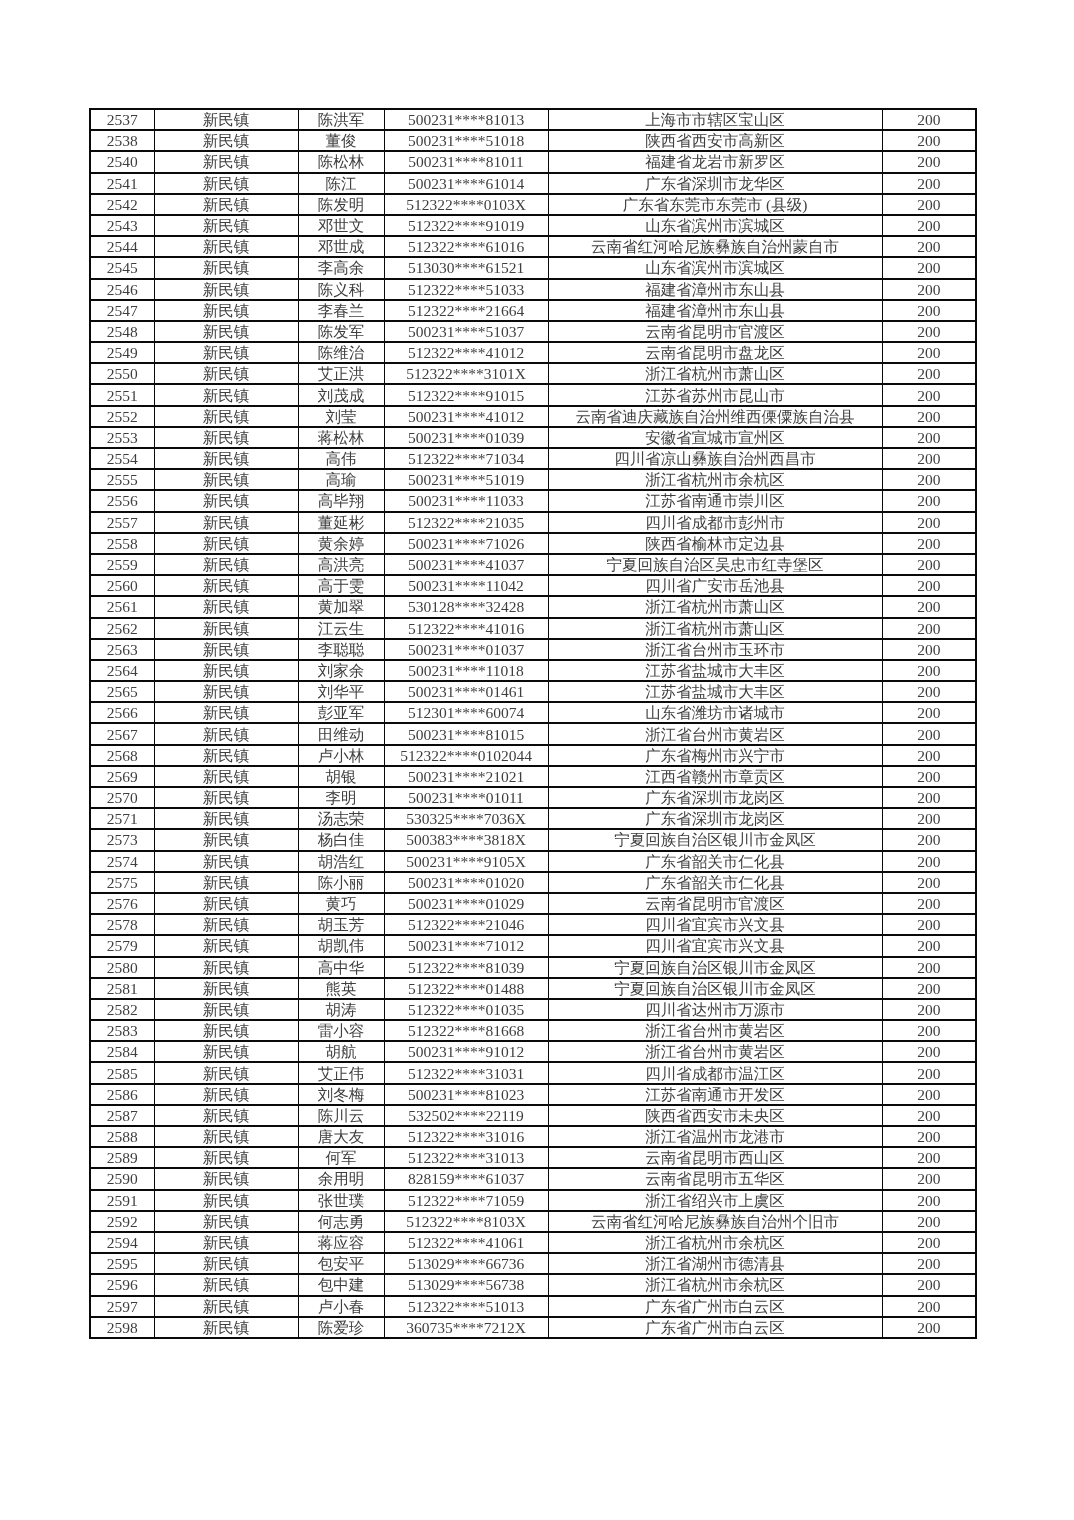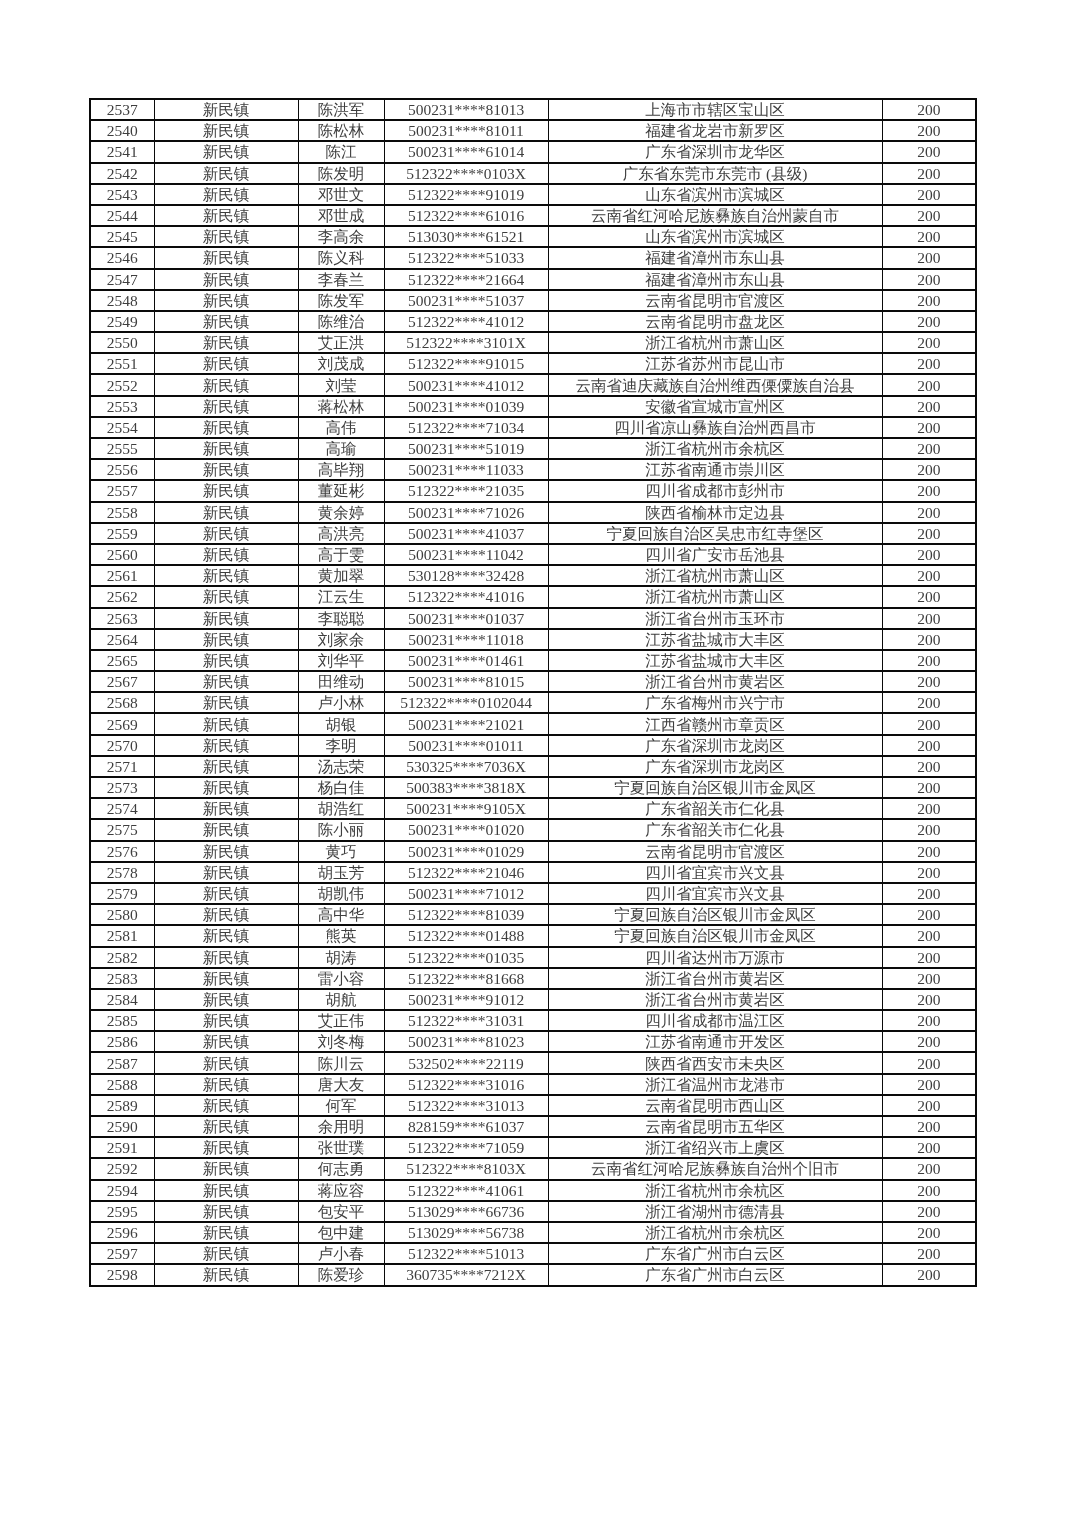--- a/index.html
+++ b/index.html
@@ -9,21 +9,21 @@
   }
   body {
     width: 1074px;
     height: 1520px;
     position: relative;
     font-family: "Liberation Serif", "DejaVu Serif", serif;
   }
   .sheet {
     position: absolute;
     left: 89px;
-    top: 98px;
+    top: 108px;
   }
   table.roster {
     border-collapse: collapse;
     table-layout: fixed;
     width: 886px;
     border: 2px solid #0a0a0a;
   }
   table.roster td {
     border: 2px solid #0a0a0a;
     border-left-width: 1px;
@@ -57,20 +57,28 @@
     <tbody>
         <tr>
           <td>2537</td>
           <td>新民镇</td>
           <td>陈洪军</td>
           <td>500231****81013</td>
           <td>上海市市辖区宝山区</td>
           <td>200</td>
         </tr>
         <tr>
+          <td>2538</td>
+          <td>新民镇</td>
+          <td>董俊</td>
+          <td>500231****51018</td>
+          <td>陕西省西安市高新区</td>
+          <td>200</td>
+        </tr>
+        <tr>
           <td>2540</td>
           <td>新民镇</td>
           <td>陈松林</td>
           <td>500231****81011</td>
           <td>福建省龙岩市新罗区</td>
           <td>200</td>
         </tr>
         <tr>
           <td>2541</td>
           <td>新民镇</td>
@@ -262,20 +270,28 @@
           <td>500231****11018</td>
           <td>江苏省盐城市大丰区</td>
           <td>200</td>
         </tr>
         <tr>
           <td>2565</td>
           <td>新民镇</td>
           <td>刘华平</td>
           <td>500231****01461</td>
           <td>江苏省盐城市大丰区</td>
+          <td>200</td>
+        </tr>
+        <tr>
+          <td>2566</td>
+          <td>新民镇</td>
+          <td>彭亚军</td>
+          <td>512301****60074</td>
+          <td>山东省潍坊市诸城市</td>
           <td>200</td>
         </tr>
         <tr>
           <td>2567</td>
           <td>新民镇</td>
           <td>田维动</td>
           <td>500231****81015</td>
           <td>浙江省台州市黄岩区</td>
           <td>200</td>
         </tr>

